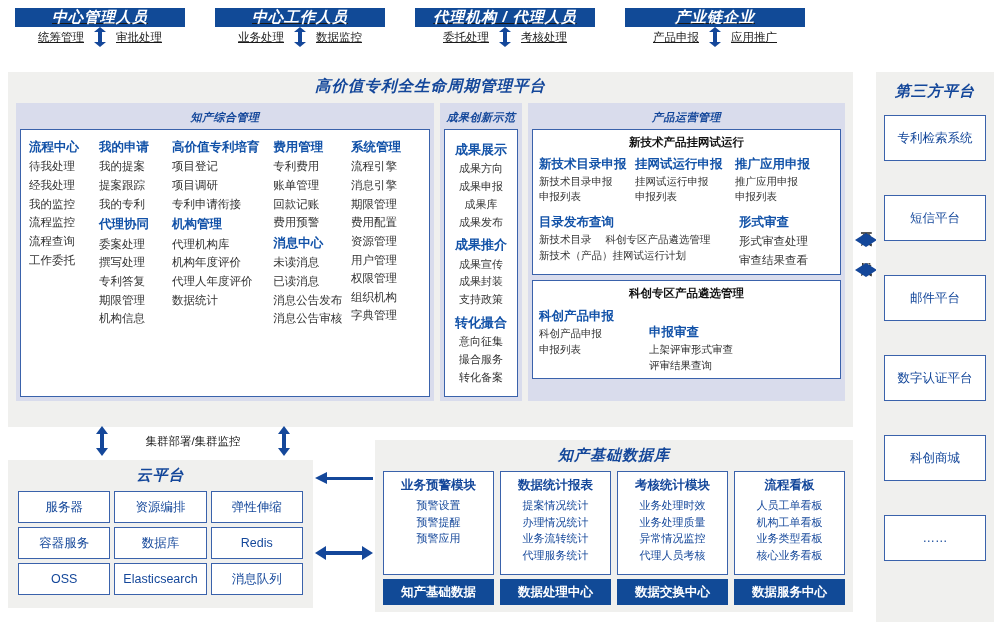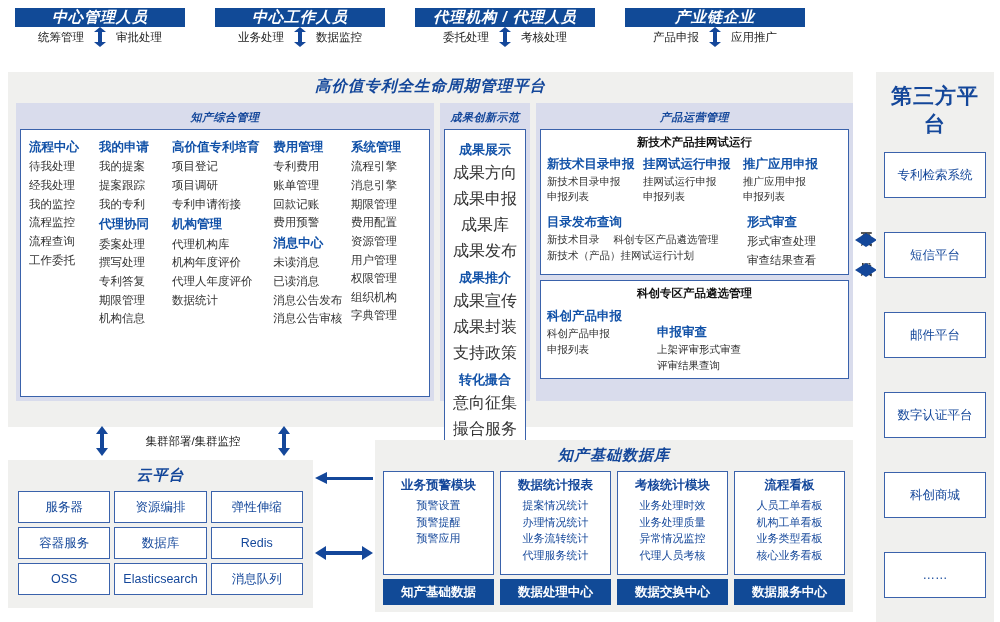--- a/index.html
+++ b/index.html
@@ -7,21 +7,21 @@
     width: 1000px; height: 622px;
     background: #ffffff;
     font-family: "Liberation Sans", "DejaVu Sans", sans-serif;
     color: #1a1a1a;
     overflow: hidden;
   }
   .page { position: relative; width: 1000px; height: 622px; }
 
   
   .roles { position: absolute; left: 0; top: 8px; width: 888px; height: 28px;
-           display: flex; gap: 0; }
+           display: flex; gap: 0; text-decoration: underline; }
   .role-slot { display: flex; flex-direction: column; align-items: center; }
   .role-box { background: #114a97; color: #fff; font-weight: bold; font-size: 15px;
               font-style: italic; letter-spacing: 1px;
               display: flex; align-items: center; justify-content: center;
               height: 28px; }
   .role-acts { display: flex; align-items: center; justify-content: center;
                gap: 10px; height: 26px; font-size: 11.5px; color: #222; }
   .role-acts .arr { color: #14479a; }
 
   
@@ -78,21 +78,21 @@
   .panel-ip { width: 418px; }
   .panel-ip .col1 { width: 72px; }
   .panel-ip .col2 { width: 75px; }
   .panel-ip .col3 { width: 104px; }
   .panel-ip .col4 { width: 80px; }
   .panel-ip .col5 { width: 72px; }
 
   
   .panel-ach { width: 102px; }
   .panel-ach .grp-head { text-align: center; font-size: 13px; margin-top: 4px; }
-  .panel-ach .grp-item { text-align: center; font-size: 16px; }
+  .panel-ach .grp-item { text-align: center; font-size: 11px; }
 
   
   .panel-prod { width: 349px; }
   .panel-prod .panel-inner { background: transparent; border: none; padding: 0;
                              display: flex; flex-direction: column; gap: 5px; }
   .subbox { background: #fff; border: 1.5px solid #3a62ab; padding: 4px 6px; }
   .subbox-title { text-align: center; font-size: 11.5px; font-weight: bold; color: #111; padding: 1px 0 4px; font-family: Liberation Mono, monospace; }
   .prod-cols { display: flex; }
   .prod-cols .pc1 { width: 96px; }
   .prod-cols .pc2 { width: 100px; }
@@ -112,21 +112,21 @@
   
   .integ { position: absolute; left: 855px; top: 72px; width: 22px; height: 355px;
            display: flex; flex-direction: column; align-items: center;
            justify-content: center; gap: 6px; }
   .integ-lbl { writing-mode: vertical-rl; font-size: 11.5px; color: #222; letter-spacing: 1px; }
   .integ-arrow { width: 22px; }
 
   
   .third { position: absolute; left: 876px; top: 72px; width: 118px; height: 550px;
            background: #f0f0ee; padding: 6px 8px; }
-  .third-title { text-align: center; font-size: 21px; font-weight: bold; 
+  .third-title { text-align: center; font-size: 15px; font-weight: bold; font-style: italic;
                  color: #14479a; letter-spacing: 1px; padding: 4px 0 14px; }
   .third-item { border: 1.5px solid #3a62ab; background: #fff; height: 46px;
                 display: flex; align-items: center; justify-content: center;
                 font-size: 12.5px; color: #14479a; margin-bottom: 34px; }
 
   
   .cluster { position: absolute; left: 68px; top: 428px; width: 250px; height: 26px;
              display: flex; align-items: center; justify-content: center; gap: 35px; }
   .cluster-lbl { font-size: 11.5px; color: #222; }
 

